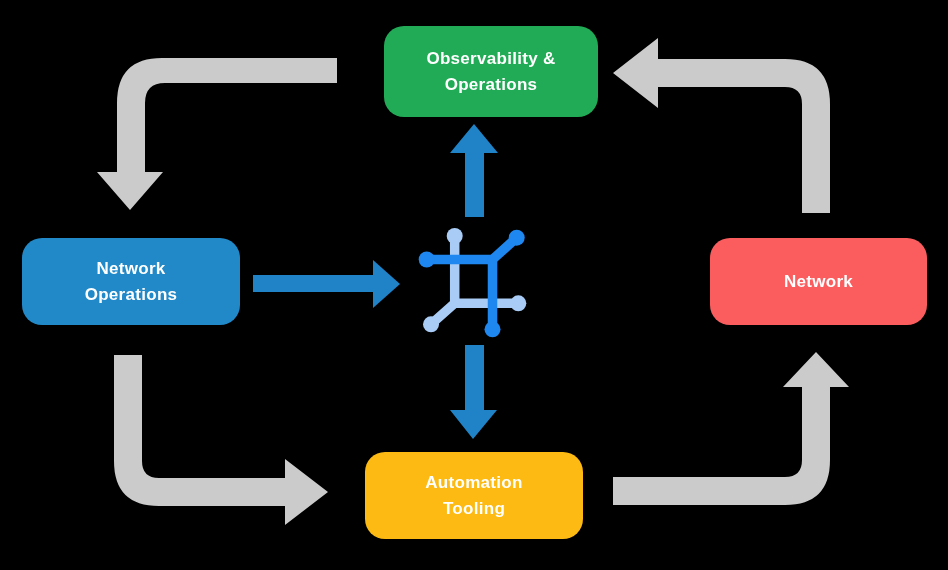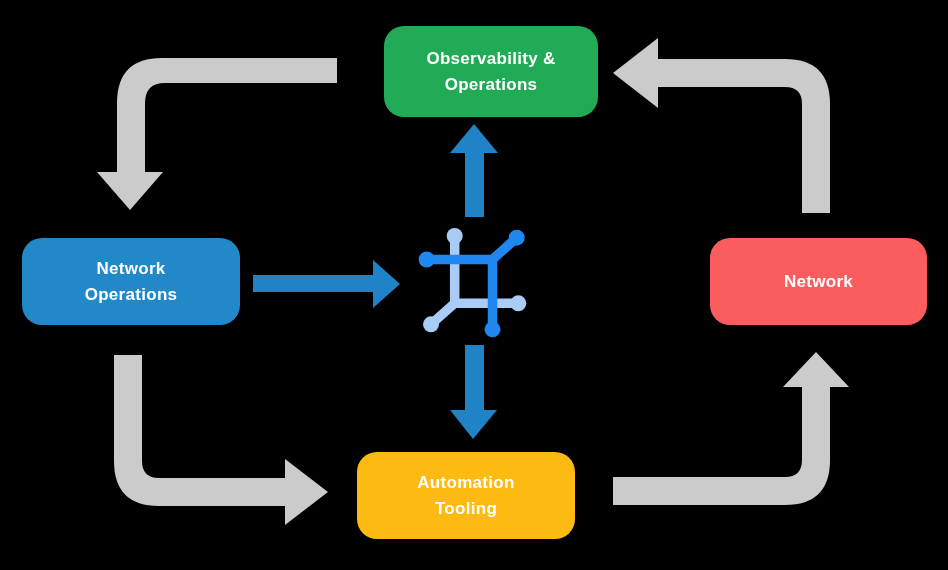--- a/index.html
+++ b/index.html
@@ -30,21 +30,21 @@
     text-align: center;
     color: var(--text, #fff);
     font-size: 17px;
     font-weight: 600;
     line-height: 26px;
     letter-spacing: 0.3px;
   }
   .node-observability { left: 384px; top: 26px;  width: 214px; height: 91px; }
   .node-operations    { left: 22px;  top: 238px; width: 218px; height: 87px; }
   .node-infrastructure{ left: 710px; top: 238px; width: 217px; height: 87px; }
-  .node-automation    { left: 357px; top: 452px; width: 218px; height: 87px; }
+  .node-automation    { left: 365px; top: 452px; width: 218px; height: 87px; }
   .center-icon {
     position: absolute;
     left: 415px;
     top: 226px;
     width: 120px;
     height: 118px;
   }
 </style>
 </head>
 <body>

